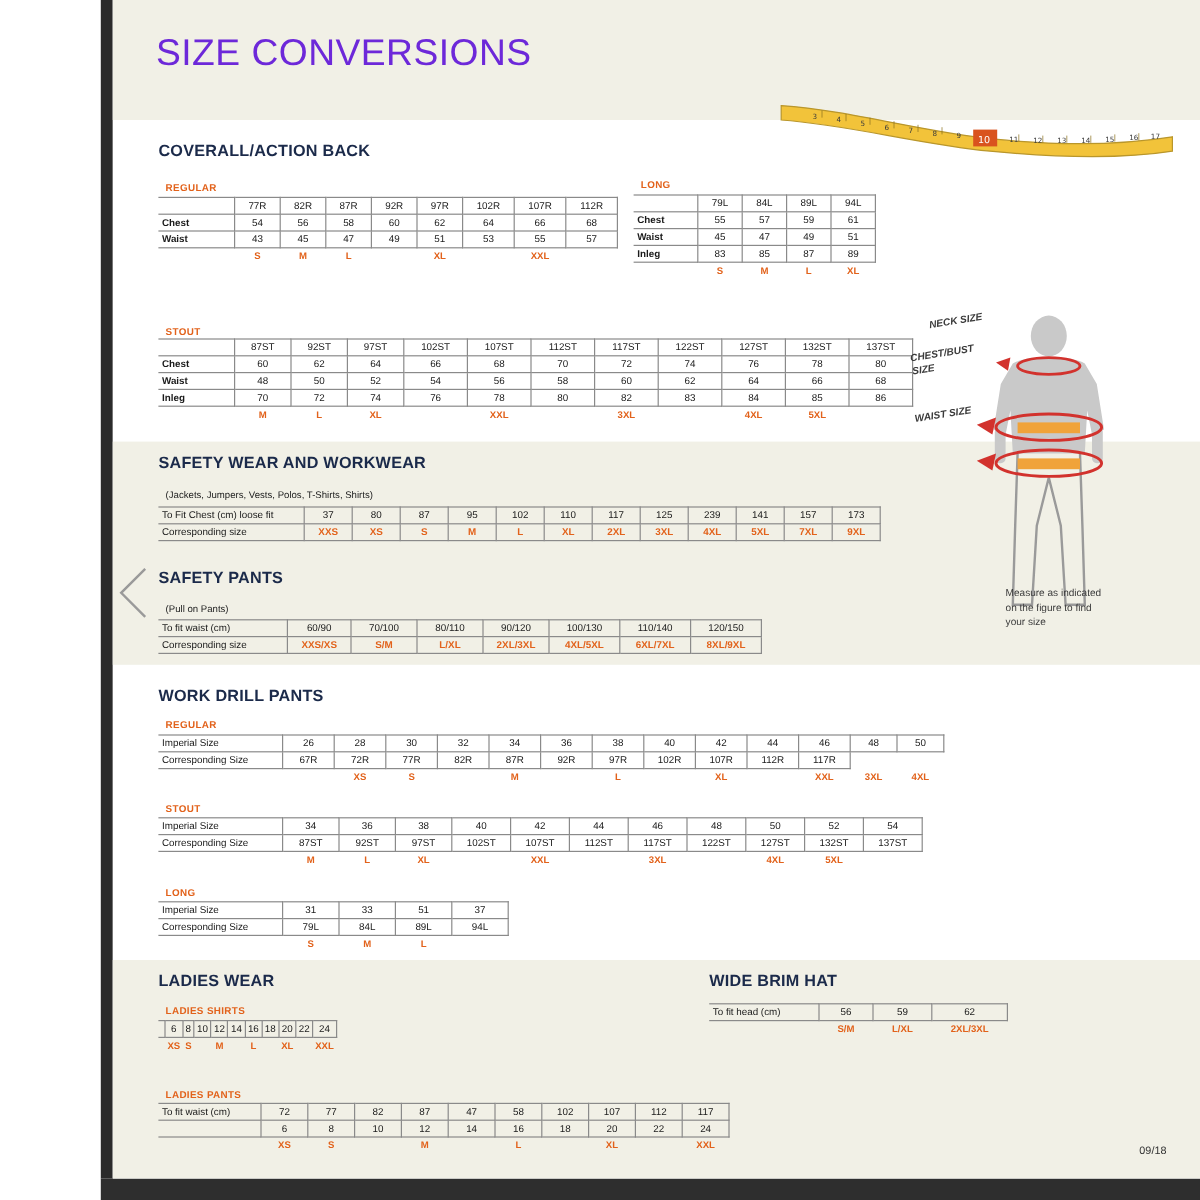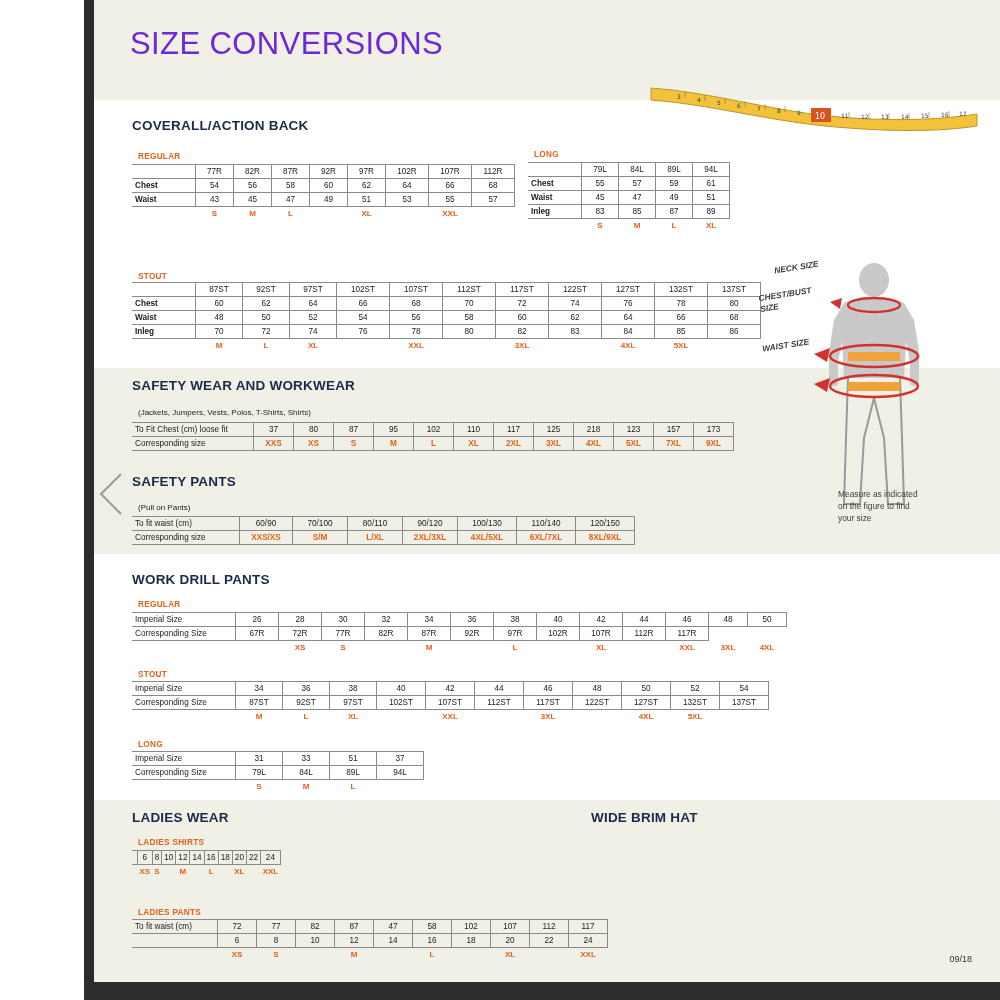--- a/index.html
+++ b/index.html
@@ -265,22 +265,22 @@
           <tr>
         <td class="rhwide" style="width:116px">To Fit Chest (cm) loose fit</td>
         <td style="width:35px">37</td>
         <td style="width:35px">80</td>
         <td style="width:35px">87</td>
         <td style="width:35px">95</td>
         <td style="width:35px">102</td>
         <td style="width:35px">110</td>
         <td style="width:35px">117</td>
         <td style="width:35px">125</td>
-        <td style="width:35px">218</td>
-        <td style="width:35px">123</td>
+        <td style="width:35px">239</td>
+        <td style="width:35px">141</td>
         <td style="width:35px">157</td>
         <td style="width:35px">173</td>
       </tr>
       <tr>
         <td class="rhwide">Corresponding size</td>
         <td class="orange">XXS</td>
         <td class="orange">XS</td>
         <td class="orange">S</td>
         <td class="orange">M</td>
         <td class="orange">L</td>
@@ -558,16 +558,32 @@
         <td>L</td>
         <td></td>
         <td>XL</td>
         <td></td>
         <td>XXL</td>
       </tr>
     </tbody>
       </table>
 
     <div class="sec-h" style="left:497px;top:810px;">WIDE BRIM HAT</div>
+    <table class="tbl" style="left:497px;top:836px;">
+      <tbody>
+          <tr>
+        <td class="rhwide" style="width:86px">To fit head (cm)</td>
+        <td style="width:40px">56</td>
+        <td style="width:44px">59</td>
+        <td style="width:58px">62</td>
+      </tr>
+      <tr class="sizerow">
+        <td></td>
+        <td>S/M</td>
+        <td>L/XL</td>
+        <td>2XL/3XL</td>
+      </tr>
+    </tbody>
+      </table>
 
     <div class="footer">09/18</div>
   </div>
 </div>
 
 </body></html>

